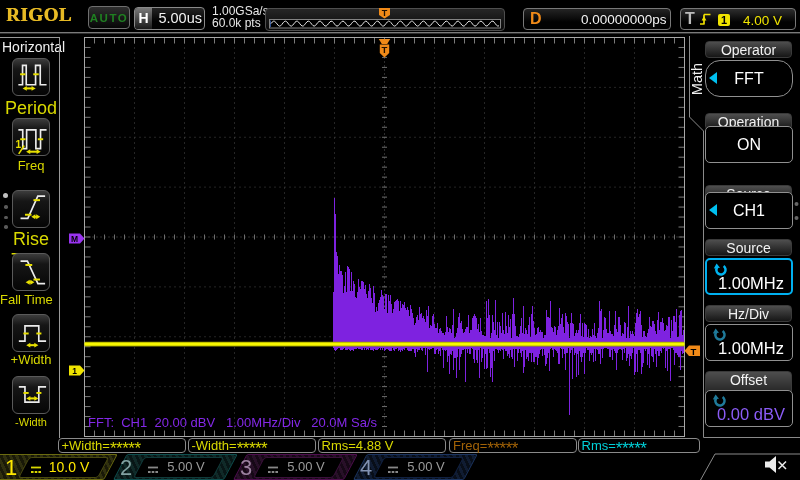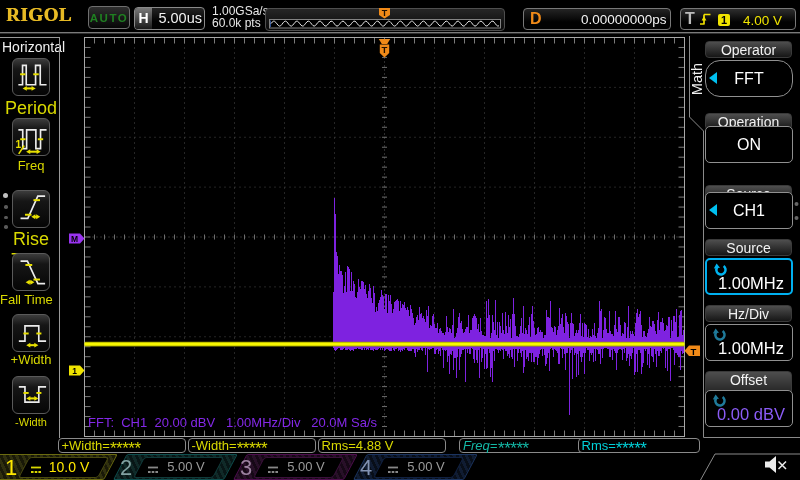--- a/index.html
+++ b/index.html
@@ -190,21 +190,21 @@
 <div class="abs" style="left:705px;top:390px;width:88px;height:37px;border:1px solid #909090;border-radius:5px;background:#000;">
     <svg class="abs" style="left:6px;top:3px" width="15" height="15" viewBox="0 0 15 15">
       <path d="M10.6 3.1A4.6 4.6 0 1 1 4.2 4.2" fill="none" stroke="#1f7a9a" stroke-width="2.5"></path>
       <path d="M0.8 5.6L7 4.7 3.6 0.6z" fill="#1f7a9a"></path>
     </svg>
     <div class="abs" style="left:4px;right:0;top:14px;color:#8b5cf6;font-size:16.5px;text-align:center;">0.00 dBV</div>
   </div>
 <div class="abs" style="left:57.5px;top:438px;width:128px;height:15px;border:1px solid #8a8a8a;border-radius:4px;background:#000;color:#d9d900;font-size:13px;line-height:14.5px;padding-left:3px;">+Width=<span style="font-size:17px;letter-spacing:-0.5px;vertical-align:-3.5px;line-height:0;">*****</span></div>
 <div class="abs" style="left:187.5px;top:438px;width:128px;height:15px;border:1px solid #8a8a8a;border-radius:4px;background:#000;color:#d9d900;font-size:13px;line-height:14.5px;padding-left:3px;">-Width=<span style="font-size:17px;letter-spacing:-0.5px;vertical-align:-3.5px;line-height:0;">*****</span></div>
 <div class="abs" style="left:317.5px;top:438px;width:128px;height:15px;border:1px solid #8a8a8a;border-radius:4px;background:#000;color:#d9d900;font-size:13px;line-height:14.5px;padding-left:3px;">Rms=4.88 V</div>
-<div class="abs" style="left:459px;top:438px;width:128px;height:15px;border:1px solid #8a8a8a;border-radius:4px;background:#000;color:#14b8a6;font-size:13px;line-height:14.5px;padding-left:3px;font-style:italic;">Freq=<span style="font-size:17px;letter-spacing:-0.5px;vertical-align:-3.5px;line-height:0;">*****</span></div>
+<div class="abs" style="left:449px;top:438px;width:128px;height:15px;border:1px solid #8a8a8a;border-radius:4px;background:#000;color:#a16207;font-size:13px;line-height:14.5px;padding-left:3px;">Freq=<span style="font-size:17px;letter-spacing:-0.5px;vertical-align:-3.5px;line-height:0;">*****</span></div>
 <div class="abs" style="left:577.5px;top:438px;width:122px;height:15px;border:1px solid #8a8a8a;border-radius:4px;background:#000;color:#00d0d8;font-size:13px;line-height:14.5px;padding-left:3px;">Rms=<span style="font-size:17px;letter-spacing:-0.5px;vertical-align:-3.5px;line-height:0;">*****</span></div>
 <div class="abs" style="left:-16px;top:453.5px;width:120px;height:26px;border:1px solid #6b6b10;background:repeating-linear-gradient(45deg,#191908 0 2.2px,#30300f 2.2px 4.4px);transform:skewX(-28deg);transform-origin:0 100%;border-radius:2px;"></div>
 <div class="abs" style="left:113px;top:453.5px;width:111px;height:26px;border:1px solid #0e4f4f;background:repeating-linear-gradient(45deg,#081616 0 2.2px,#102a28 2.2px 4.4px);transform:skewX(-28deg);transform-origin:0 100%;border-radius:2px;"></div>
 <div class="abs" style="left:233px;top:453.5px;width:111px;height:26px;border:1px solid #4f0e4f;background:repeating-linear-gradient(45deg,#160816 0 2.2px,#281028 2.2px 4.4px);transform:skewX(-28deg);transform-origin:0 100%;border-radius:2px;"></div>
 <div class="abs" style="left:353px;top:453.5px;width:111px;height:26px;border:1px solid #1b3460;background:repeating-linear-gradient(45deg,#080e18 0 2.2px,#101c32 2.2px 4.4px);transform:skewX(-28deg);transform-origin:0 100%;border-radius:2px;"></div>
 <div class="abs" style="left:17.5px;top:456.5px;width:80px;height:21px;border:1px solid #4a4a10;background:#000;transform:skewX(-28deg);transform-origin:0 100%;border-radius:3px;"></div>
 <div class="abs" style="left:133px;top:456.5px;width:80px;height:21px;border:1px solid #103a3a;background:#000;transform:skewX(-28deg);transform-origin:0 100%;border-radius:3px;"></div>
 <div class="abs" style="left:253px;top:456.5px;width:80px;height:21px;border:1px solid #3a103a;background:#000;transform:skewX(-28deg);transform-origin:0 100%;border-radius:3px;"></div>
 <div class="abs" style="left:373px;top:456.5px;width:80px;height:21px;border:1px solid #102040;background:#000;transform:skewX(-28deg);transform-origin:0 100%;border-radius:3px;"></div>
 <div class="abs" style="left:5px;top:455px;color:#ffe800;font-size:22px;">1</div>

